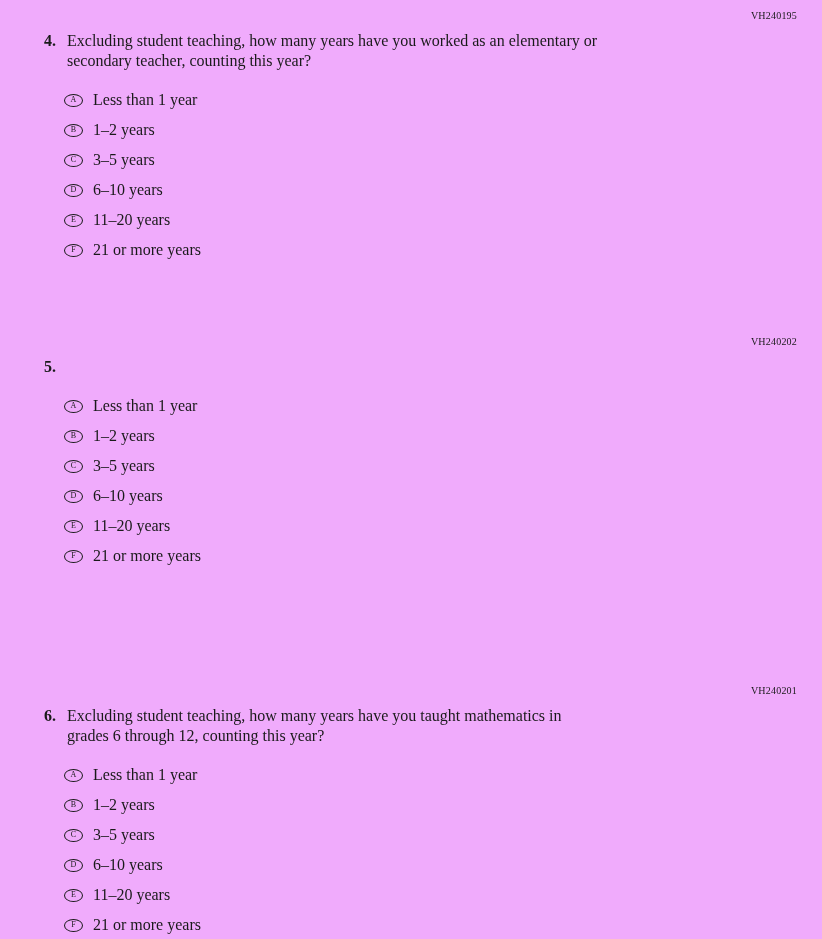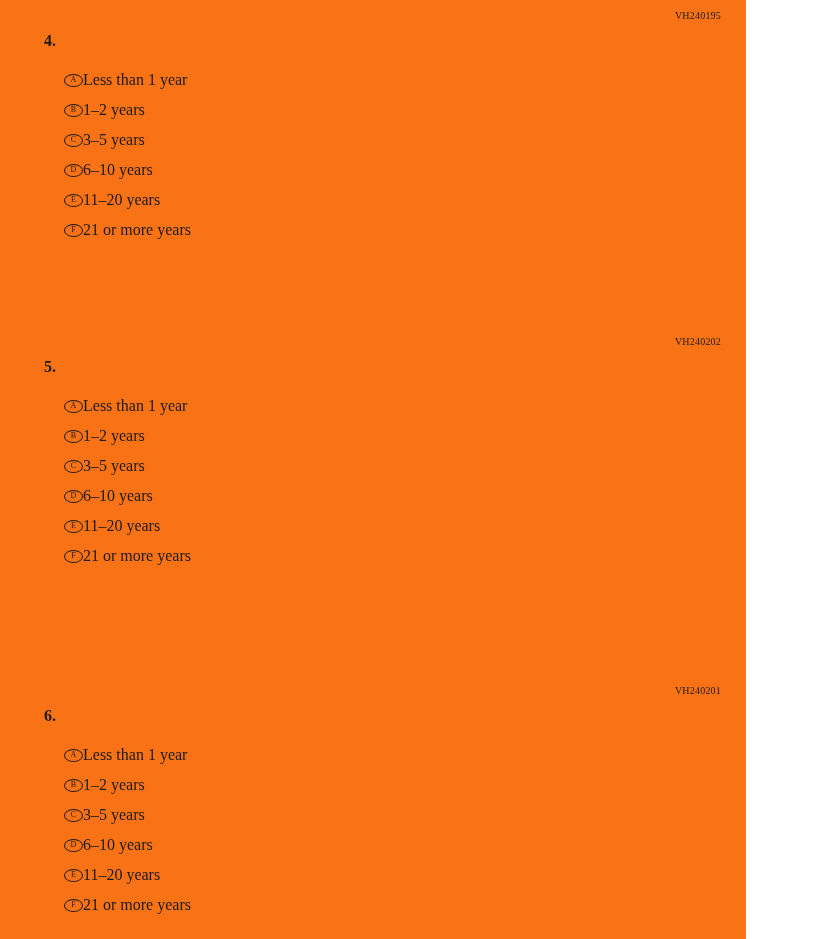--- a/index.html
+++ b/index.html
@@ -1,20 +1,20 @@
 <!DOCTYPE html>
 <html><head>
 <meta charset="utf-8">
 <style>
   html, body { margin: 0; padding: 0; background: #ffffff; }
   .page {
     position: relative;
-    width: 746px;
+    width: 822px;
     height: 939px;
-    background: #f97316;
+    background: #f0abfc;
     font-family: "Liberation Serif", "DejaVu Serif", serif;
     color: #1a1a1a;
     overflow: hidden;
   }
   .q-block { position: absolute; left: 0; width: 100%; }
   .q-block-1 { top: 10px; }
   .q-block-2 { top: 336px; }
   .q-block-3 { top: 685px; }
   .q-code {
     position: absolute;
@@ -46,31 +46,33 @@
     border: 1.5px solid #1a1a1a;
     border-radius: 50%;
     display: inline-flex;
     align-items: center;
     justify-content: center;
     font-size: 8px;
     line-height: 1;
     flex-shrink: 0;
     cursor: pointer;
   }
-  .option-label { font-size: 16px; }
+  .option-label { margin-left: 10px; font-size: 16px; }
 </style>
 </head>
 <body>
 
 <div class="page">
 
   <div class="q-block q-block-1">
     <div class="q-code">VH240195</div>
     <div class="q-row">
       <div class="q-num">4.</div>
+      <div class="q-text">Excluding student teaching, how many years have you worked as an elementary or
+secondary teacher, counting this year?</div>
     </div>
     <div class="options">
       <div class="option">
         <span class="bubble">A</span>
         <span class="option-label">Less than 1 year</span>
       </div>
       <div class="option">
         <span class="bubble">B</span>
         <span class="option-label">1–2 years</span>
       </div>
@@ -123,20 +125,22 @@
         <span class="bubble">F</span>
         <span class="option-label">21 or more years</span>
       </div>
     </div>
   </div>
 
   <div class="q-block q-block-3">
     <div class="q-code">VH240201</div>
     <div class="q-row">
       <div class="q-num">6.</div>
+      <div class="q-text">Excluding student teaching, how many years have you taught mathematics in
+grades 6 through 12, counting this year?</div>
     </div>
     <div class="options">
       <div class="option">
         <span class="bubble">A</span>
         <span class="option-label">Less than 1 year</span>
       </div>
       <div class="option">
         <span class="bubble">B</span>
         <span class="option-label">1–2 years</span>
       </div>

